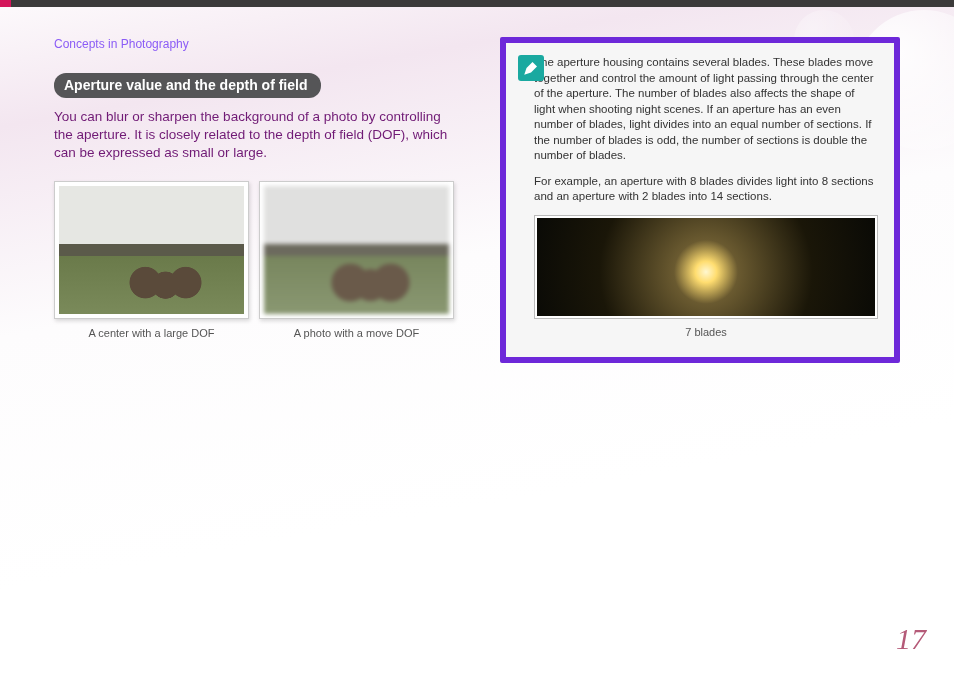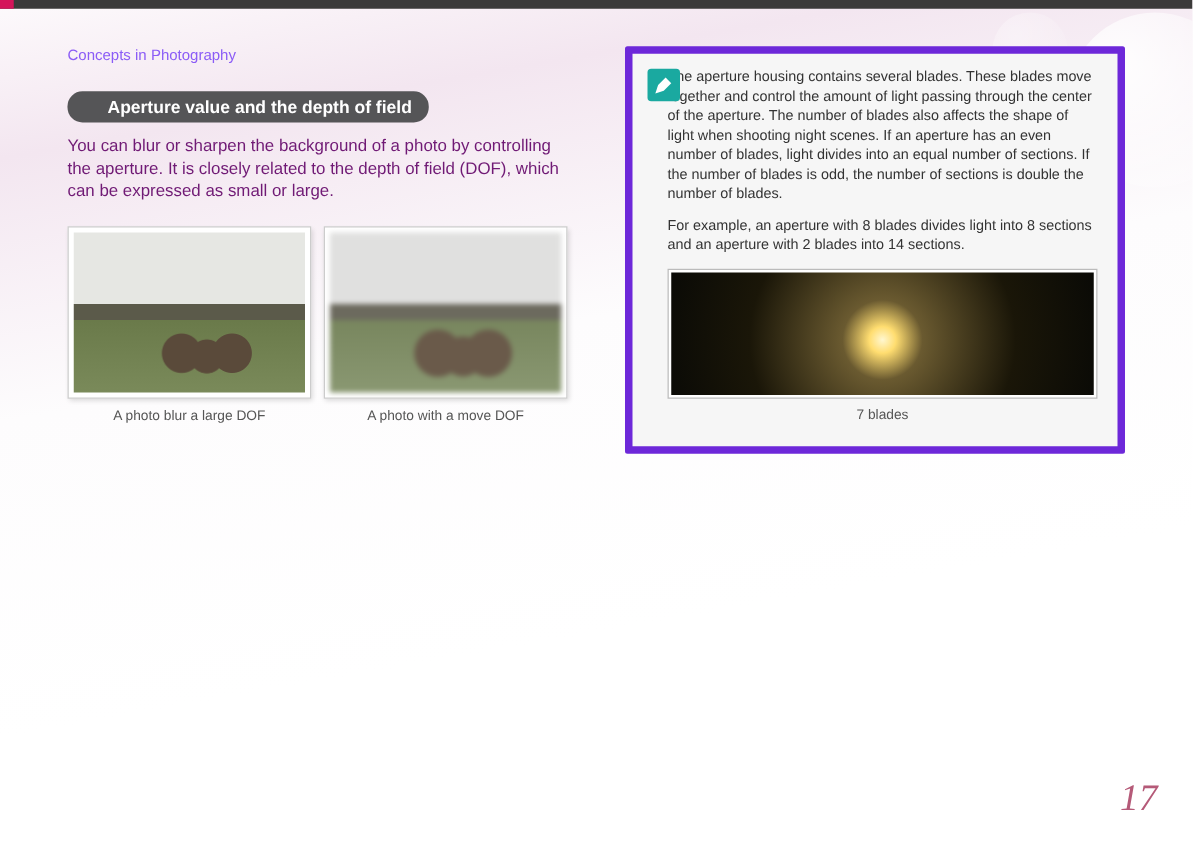--- a/index.html
+++ b/index.html
@@ -46,21 +46,21 @@
     color: #8b5cf6;
     margin-bottom: 22px;
   }
 
   .section-pill {
     display: inline-block;
     background: #555557;
     color: #ffffff;
     font-size: 14px;
     font-weight: 600;
-    padding: 4px 14px 5px 32px;
+    padding: 4px 14px 5px 10px;
     border-radius: 12px;
     margin-bottom: 10px;
   }
 
   .body-text {
     font-size: 13.5px;
     color: #701a75;
     line-height: 1.35;
     margin-bottom: 18px;
   }
@@ -208,21 +208,21 @@
 
     <div class="section-pill">Aperture value and the depth of field</div>
 
     <p class="body-text">You can blur or sharpen the background of a photo by controlling the aperture. It is closely related to the depth of field (DOF), which can be expressed as small or large.</p>
 
     <div class="photo-pair">
       <div class="photo-card">
         <div class="photo-frame">
           <div class="photo photo-a"></div>
         </div>
-        <div class="photo-caption">A photo blur a large DOF</div>
+        <div class="photo-caption">A center with a large DOF</div>
       </div>
       <div class="photo-card">
         <div class="photo-frame">
           <div class="photo photo-b"></div>
         </div>
         <div class="photo-caption">A photo with a move DOF</div>
       </div>
     </div>
   </div>
 

